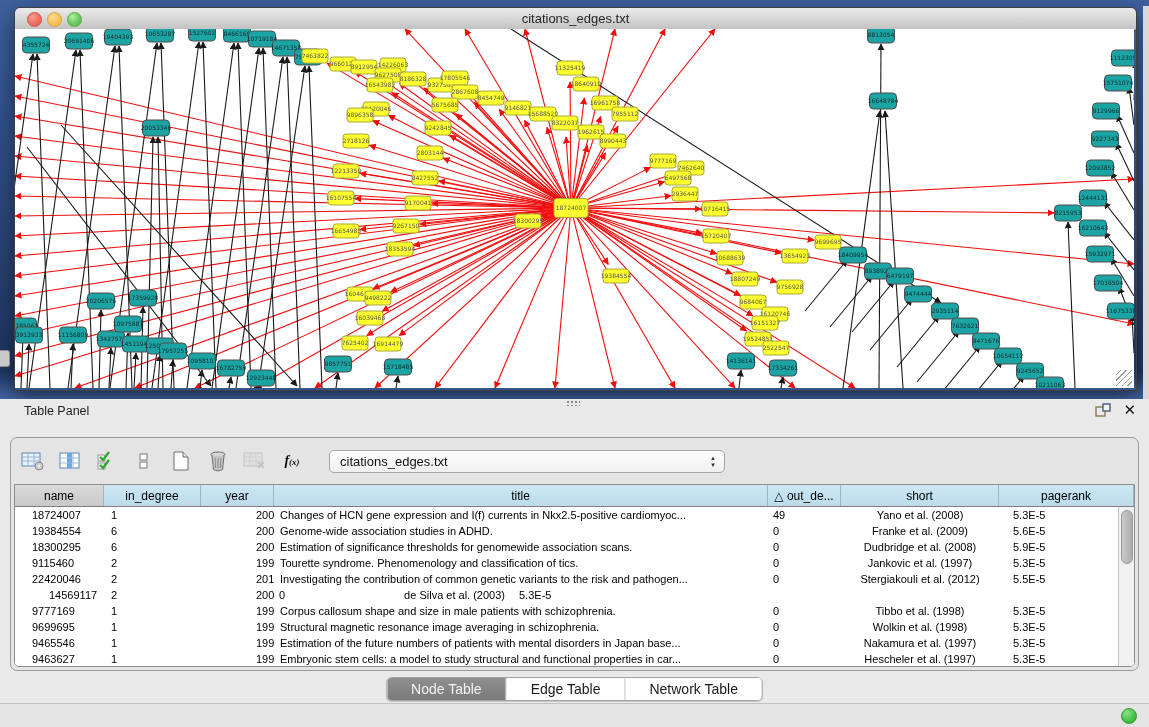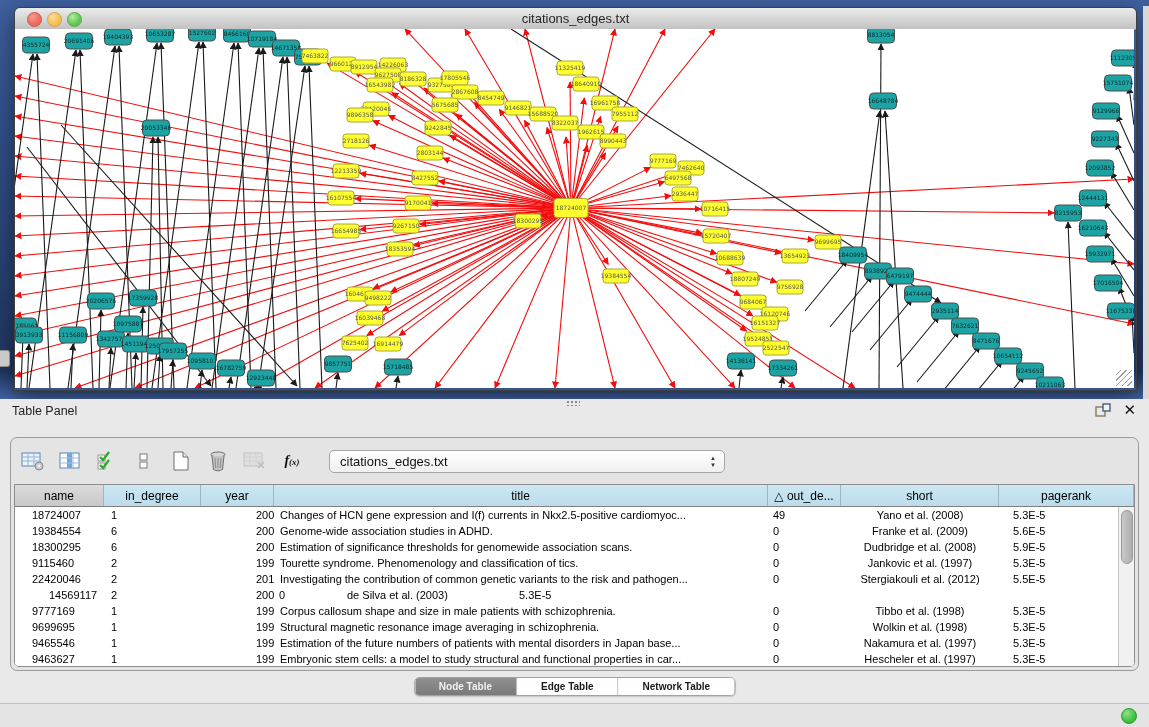--- a/index.html
+++ b/index.html
@@ -23,21 +23,21 @@
   .gtitle{position:absolute;left:0;right:0;top:3px;text-align:center;font-size:13px;color:#262626;}
   .canvas{position:absolute;left:0;top:21px;width:1119px;height:359px;background:#FFFFFF;overflow:hidden;}
   .canvas svg{display:block;}
   .grip{position:absolute;right:2px;bottom:2px;width:16px;height:16px;
     background:repeating-linear-gradient(135deg,transparent 0 3px,#9E9E9E 3px 4px);}
   
   .tpanel{position:absolute;left:0;top:399px;width:1149px;height:328px;background:#E9E9E9;}
   .split-grip{position:absolute;left:566px;top:1px;width:14px;height:6px;
     background:radial-gradient(circle,#8A8A8A 1px,transparent 1.4px);background-size:4px 4px;}
   .tp-head{position:absolute;left:0;top:0;width:100%;height:23px;}
-  .tp-title{position:absolute;left:12px;top:5px;font-size:12.5px;color:#1E1E1E;}
+  .tp-title{position:absolute;left:24px;top:5px;font-size:12.5px;color:#1E1E1E;}
   .tp-float{position:absolute;right:38px;top:4px;width:16px;height:15px;cursor:default;}
   .tp-close{position:absolute;right:13px;top:2px;font-size:15px;font-weight:bold;color:#111;cursor:default;}
   .inner{position:absolute;left:10px;right:10px;top:38px;bottom:56px;
     background:#E4E4E4;border:1px solid #9B9B9B;border-radius:7px;}
   
   .tbar{position:absolute;left:10px;top:8px;height:30px;display:flex;align-items:center;gap:13px;}
   .tbtn{width:24px;height:22px;display:flex;align-items:center;justify-content:center;}
   .fx{font-family:"Liberation Serif","DejaVu Serif",serif;font-style:italic;font-weight:bold;font-size:14px;color:#111;}
   .fx small{font-size:9px;}
   .combo{margin-left:12px;width:396px;height:23px;background:linear-gradient(180deg,#FFFFFF,#F0F0F0);
@@ -53,21 +53,21 @@
   .th.gray{background:linear-gradient(180deg,#DBDBDB,#C8C8C8);}
   .trow{display:flex;height:16px;font-size:11px;color:#000;background:#fff;}
   .td{box-sizing:border-box;overflow:hidden;white-space:nowrap;line-height:16px;}
   .vsb{position:absolute;top:22px;right:0;bottom:0;width:15px;background:#F1F1F1;border-left:1px solid #C3C3C3;}
   .vsb .thumb{position:absolute;left:2px;top:3px;width:10px;height:52px;background:linear-gradient(90deg,#C9C9C9,#ADADAD);border:1px solid #9A9A9A;border-radius:6px;}
   
   .tabs{position:absolute;left:0;right:0;bottom:23px;height:33px;}
   .seg{position:absolute;left:50%;transform:translateX(-50%);top:6px;display:flex;
        border:1px solid #A2A2A2;border-radius:5px;overflow:hidden;background:#FEFEFE;
        box-shadow:0 1px 1px rgba(0,0,0,.15);}
-  .seg button{font-family:inherit;font-size:10px;padding:3px 24px;border:none;background:#FEFEFE;color:#1A1A1A;border-right:1px solid #B5B5B5;font-weight:bold;}
+  .seg button{font-family:inherit;font-size:14px;padding:3px 24px;border:none;background:#FEFEFE;color:#1A1A1A;border-right:1px solid #B5B5B5;}
   .seg button:last-child{border-right:none;}
   .seg button.active{background:linear-gradient(180deg,#909090,#7A7A7A);color:#F2F2F2;}
   .statusbar{position:absolute;left:0;right:0;bottom:0;height:23px;border-top:1px solid #C2C2C2;background:#E4E4E4;}
   .mem{position:absolute;right:34px;top:5px;font-size:11.5px;color:#1A1A1A;margin-top:31px;}
   .memdot{position:absolute;right:12px;top:4px;width:14px;height:14px;border-radius:50%;
     background:radial-gradient(circle at 35% 30%,#8FE08A,#3DBE3D 65%);border:1px solid #2E9A2E;}
 </style>
 </head>
 <body>
 
@@ -809,21 +809,21 @@
             <div class="td" style="width: 494px; padding-left: 6px;">Investigating the contribution of common genetic variants to the risk and pathogen...</div>
             <div class="td" style="width: 73px; padding-left: 5px;">0</div>
             <div class="td" style="width: 158px; text-align: center;">Stergiakouli et al. (2012)</div>
             <div class="td" style="width: 124px; flex: 1 1 0%; padding-left: 14px;">5.5E-5</div>
           </div>
           <div class="trow">
             <div class="td" style="width: 89px; padding-left: 34px;">14569117</div>
             <div class="td" style="width: 97px; padding-left: 7px;">2</div>
             <div class="td" style="width: 73px; padding-left: 55px;">2003</div>
             <div class="td" style="width: 73px; padding-left: 5px;">0</div>
-            <div class="td" style="width: 158px; text-align: left;">de Silva et al. (2003)</div>
+            <div class="td" style="width: 158px; text-align: right;">de Silva et al. (2003)</div>
             <div class="td" style="width: 124px; flex: 1 1 0%; padding-left: 14px;">5.3E-5</div>
           </div>
           <div class="trow">
             <div class="td" style="width: 89px; padding-left: 17px;">9777169</div>
             <div class="td" style="width: 97px; padding-left: 7px;">1</div>
             <div class="td" style="width: 73px; padding-left: 55px;">1998</div>
             <div class="td" style="width: 494px; padding-left: 6px;">Corpus callosum shape and size in male patients with schizophrenia.</div>
             <div class="td" style="width: 73px; padding-left: 5px;">0</div>
             <div class="td" style="width: 158px; text-align: center;">Tibbo et al. (1998)</div>
             <div class="td" style="width: 124px; flex: 1 1 0%; padding-left: 14px;">5.3E-5</div>

